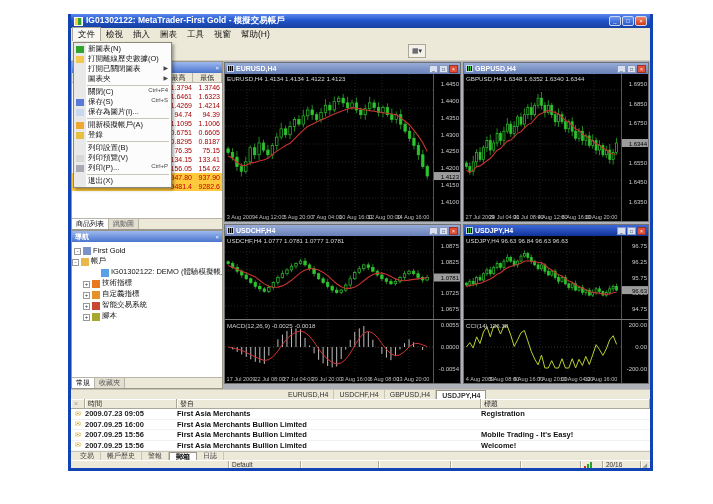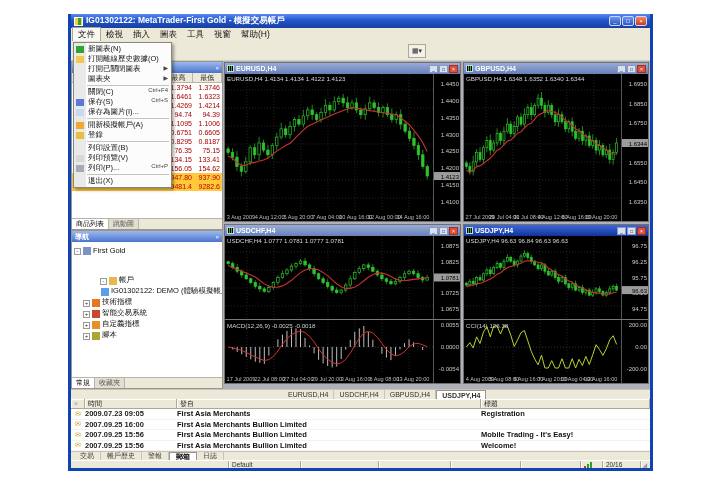--- a/index.html
+++ b/index.html
@@ -282,44 +282,44 @@
       <div class="panel-cap">
         <span>導航</span>
         <span class="x">×</span>
       </div>
       <div id="nav-tree">
           <div class="nt-row" style="padding-left: 2px;">
             <span class="nt-exp">-</span>
             <span class="nt-ico ic-broker-icon"></span>
             <span>First Gold</span>
           </div>
-          <div class="nt-row" style="padding-left: 28px; margin-top: 19px;">
+          <div class="nt-row" style="padding-left: 0;">
             <span class="nt-exp">-</span>
             <span class="nt-ico ic-accounts-icon"></span>
             <span>帳戶</span>
           </div>
           <div class="nt-row" style="padding-left: 20px;">
             <span style="width: 9px; flex: 0 0 auto;"></span>
             <span class="nt-ico ic-nav-demo-account-icon"></span>
             <span>IG01302122: DEMO (體驗模擬帳戶)</span>
           </div>
           <div class="nt-row" style="padding-left: 11px;">
             <span class="nt-exp">+</span>
             <span class="nt-ico ic-indicators-icon"></span>
             <span>技術指標</span>
           </div>
           <div class="nt-row" style="padding-left: 11px;">
             <span class="nt-exp">+</span>
+            <span class="nt-ico ic-custom-indicators-icon"></span>
+            <span>自定義指標</span>
+          </div>
+          <div class="nt-row" style="padding-left: 11px;">
+            <span class="nt-exp">+</span>
             <span class="nt-ico ic-experts-icon"></span>
             <span>智能交易系統</span>
-          </div>
-          <div class="nt-row" style="padding-left: 11px;">
-            <span class="nt-exp">+</span>
-            <span class="nt-ico ic-custom-indicators-icon"></span>
-            <span>自定義指標</span>
           </div>
           <div class="nt-row" style="padding-left: 11px;">
             <span class="nt-exp">+</span>
             <span class="nt-ico ic-scripts-icon"></span>
             <span>腳本</span>
           </div>
         </div>
       <div class="ptabs" id="nav-tabs">
           <span class="ptab active">常規</span>
           <span class="ptab">收藏夾</span>

